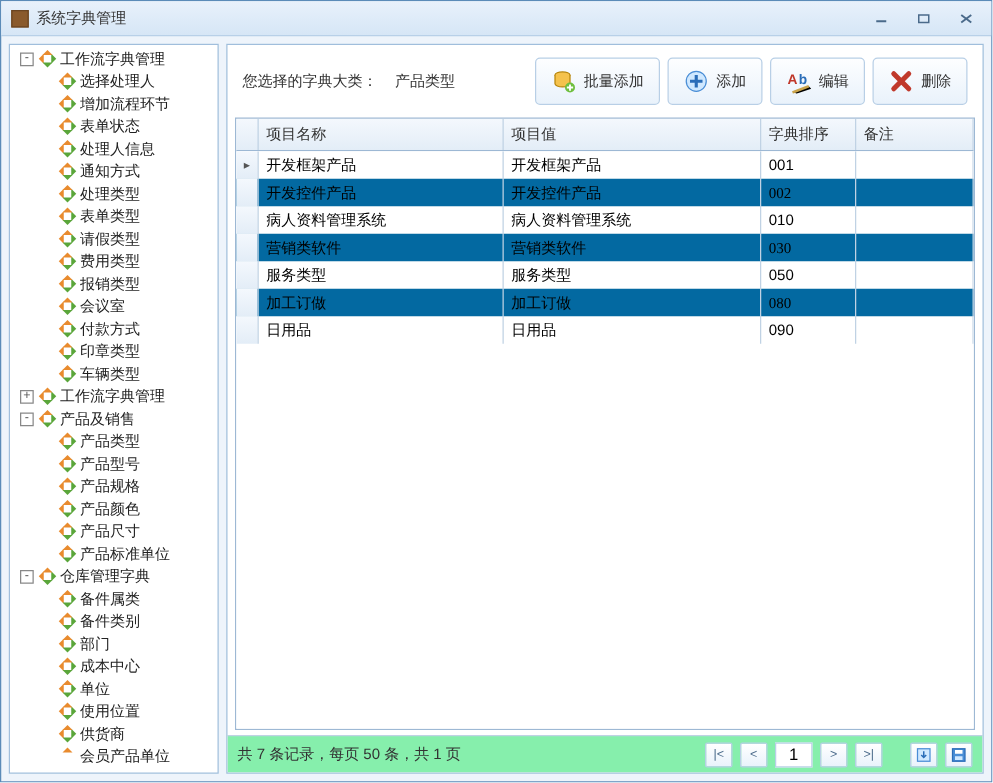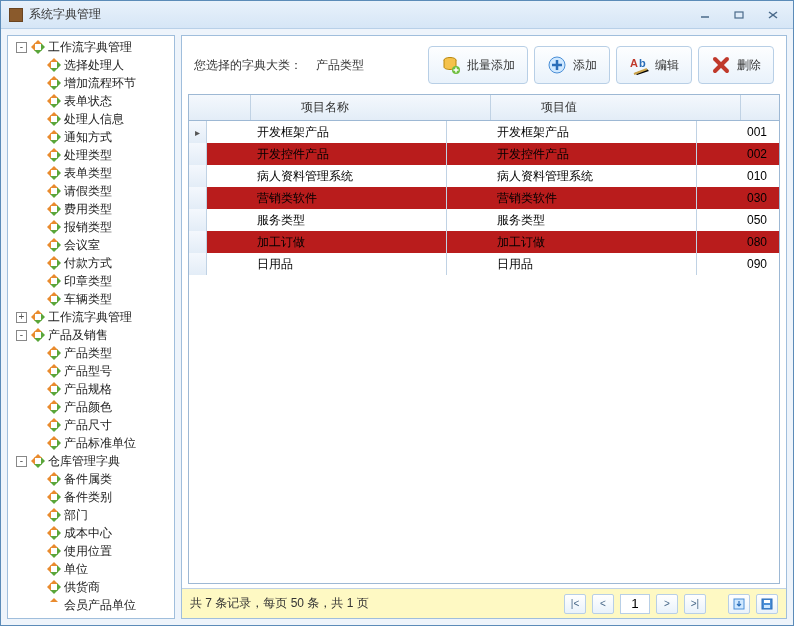--- a/index.html
+++ b/index.html
@@ -28,33 +28,33 @@
 .arrow4.b { bottom:0; left:3px; border-width:4px 4px 0 4px; border-color: #5aa63a transparent transparent transparent; }
 .node-label { color: #222; }
 .main-pane { flex: 1; background: #fff; border: 1px solid #a0bedc; display: flex; flex-direction: column; overflow: hidden; }
 .toolbar { height: 58px; display: flex; align-items: center; padding: 0 12px; gap: 6px; }
 .toolbar .prompt { color: #333; margin-right: 8px; }
 .toolbar .category { color: #333; min-width: 70px; }
 .tbtn { height: 38px; border: 1px solid #b8cfe6; border-radius: 4px; background: linear-gradient(#fdfeff,#e9f2fb); display: flex; align-items: center; padding: 0 12px; gap: 6px; cursor: pointer; color: #333; }
 .ticon { width: 20px; height: 20px; display: flex; align-items: center; justify-content: center; }
 .grid-wrap { flex: 1; border-top: 1px solid #cdd; overflow: hidden; display: flex; flex-direction: column; margin: 0 6px 4px 6px; border: 1px solid #9db8d4; }
 .grid-head { display: flex; background: linear-gradient(#f4f8fd,#e3edf7); border-bottom: 1px solid #9db8d4; }
-.gh, .gc { padding: 4px 6px; border-right: 1px solid #c0d2e4; overflow: hidden; text-overflow: ellipsis; white-space: nowrap; margin-left: 44px; }
+.gh, .gc { padding: 4px 6px; border-right: 1px solid #c0d2e4; overflow: hidden; text-overflow: ellipsis; white-space: nowrap; }
 .gh { font-weight: normal; color: #333; }
 .col-sel { width: 18px; flex: 0 0 18px; }
 .col0 { flex: 0 0 196px; }
 .col1 { flex: 0 0 206px; }
 .col2 { flex: 0 0 76px; }
 .col3 { flex: 1; }
 .grid-body { flex: 1; overflow-y: auto; background: #fff; }
 .grid-row { display: flex; height: 22px; align-items: stretch; }
-.grid-row.even { background: #b91c1c; }
+.grid-row.even { background: #0369a1; font-family: Liberation Serif, serif; }
 .grid-row .gc { display: flex; align-items: center; }
 .row-sel { width: 18px; flex: 0 0 18px; background: linear-gradient(#f4f8fd,#e3edf7); border-right: 1px solid #c0d2e4; display:flex; align-items:center; justify-content:center; color:#555; font-size:10px; }
-.footer { height: 30px; border-top: 1px solid #c0d2e4; background: #fef9c3; display: flex; align-items: center; padding: 0 8px; gap: 6px; }
+.footer { height: 30px; border-top: 1px solid #c0d2e4; background: #86efac; display: flex; align-items: center; padding: 0 8px; gap: 6px; }
 .footer .info { flex: 1; color: #333; }
 .pgbtn { width: 22px; height: 20px; border: 1px solid #b8cfe6; background: linear-gradient(#fff,#e9f2fb); display:flex; align-items:center; justify-content:center; cursor:pointer; border-radius:2px; color:#4a6a8a; font-size:10px; }
 .pginput { width: 30px; height: 20px; border: 1px solid #b8cfe6; text-align: center; background:#fff; }
 .iconbtn { width: 22px; height: 20px; border: 1px solid #b8cfe6; background: linear-gradient(#fff,#e9f2fb); display:flex; align-items:center; justify-content:center; cursor:pointer; border-radius:2px; }
 </style>
 </head>
 <body>
 
 <div class="window">
   <div class="titlebar">
@@ -392,32 +392,32 @@
           </div>
           <div class="tree-row">
             <span class="indent" style="width: 20px;"></span>
             <span class="toggle placeholder"></span>
             <span class="node-icon">
               <span class="arrow4 l"></span>
               <span class="arrow4 r"></span>
               <span class="arrow4 t"></span>
               <span class="arrow4 b"></span>
             </span>
+            <span class="node-label">单位</span>
+          </div>
+          <div class="tree-row">
+            <span class="indent" style="width: 20px;"></span>
+            <span class="toggle placeholder"></span>
+            <span class="node-icon">
+              <span class="arrow4 l"></span>
+              <span class="arrow4 r"></span>
+              <span class="arrow4 t"></span>
+              <span class="arrow4 b"></span>
+            </span>
             <span class="node-label">使用位置</span>
-          </div>
-          <div class="tree-row">
-            <span class="indent" style="width: 20px;"></span>
-            <span class="toggle placeholder"></span>
-            <span class="node-icon">
-              <span class="arrow4 l"></span>
-              <span class="arrow4 r"></span>
-              <span class="arrow4 t"></span>
-              <span class="arrow4 b"></span>
-            </span>
-            <span class="node-label">单位</span>
           </div>
           <div class="tree-row">
             <span class="indent" style="width: 20px;"></span>
             <span class="toggle placeholder"></span>
             <span class="node-icon">
               <span class="arrow4 l"></span>
               <span class="arrow4 r"></span>
               <span class="arrow4 t"></span>
               <span class="arrow4 b"></span>
             </span>

